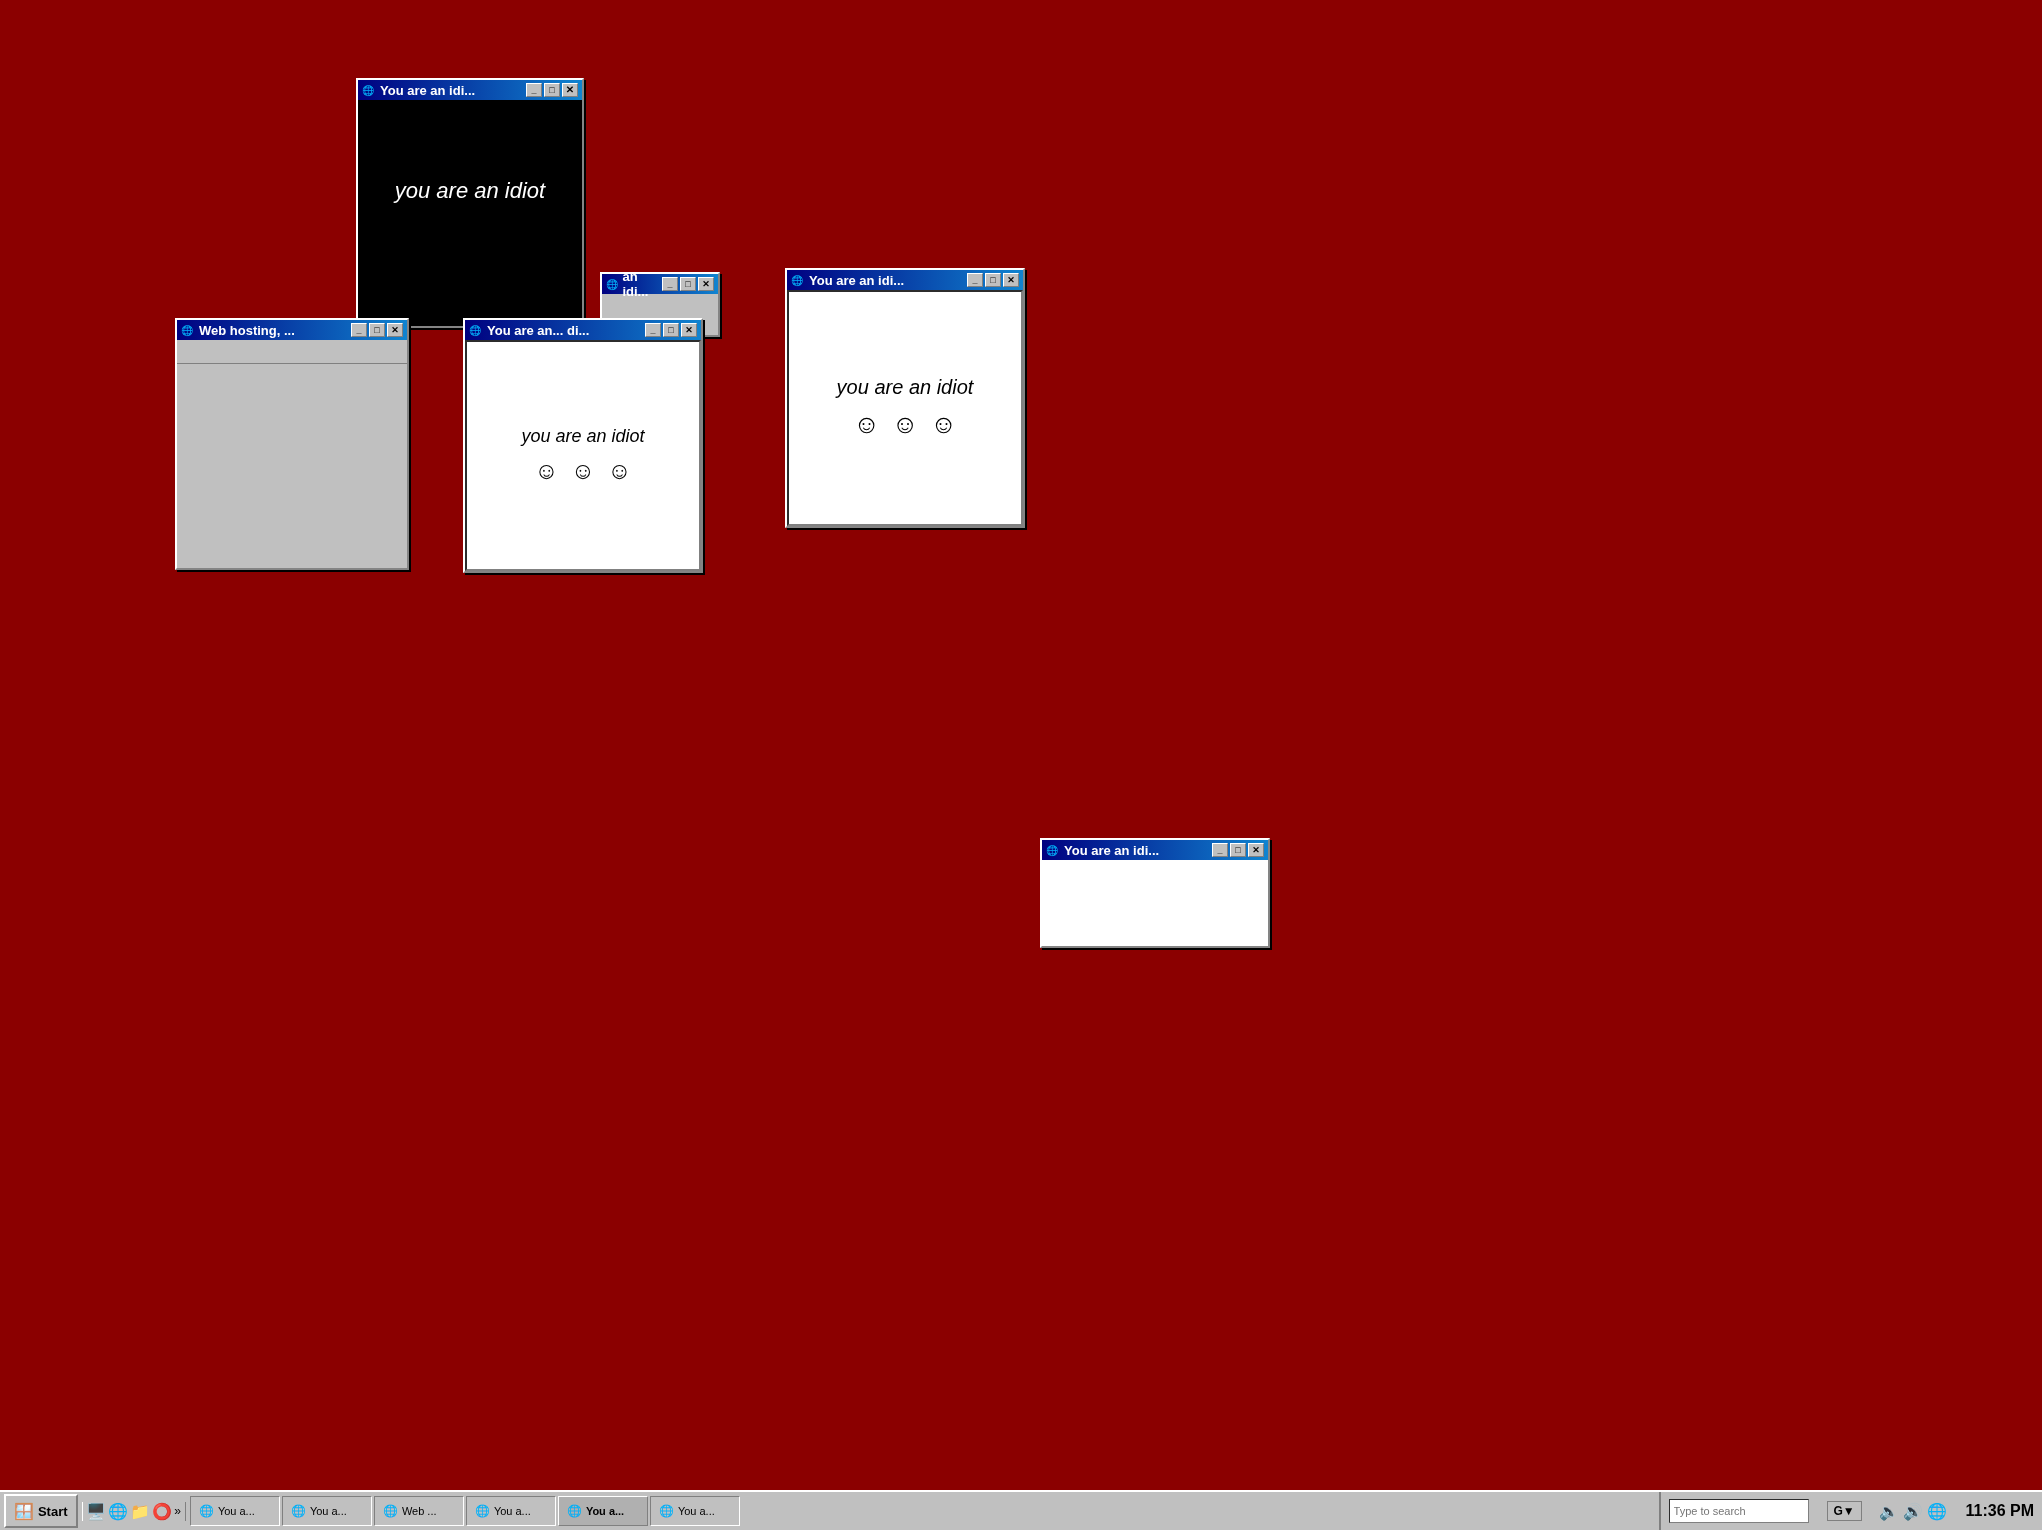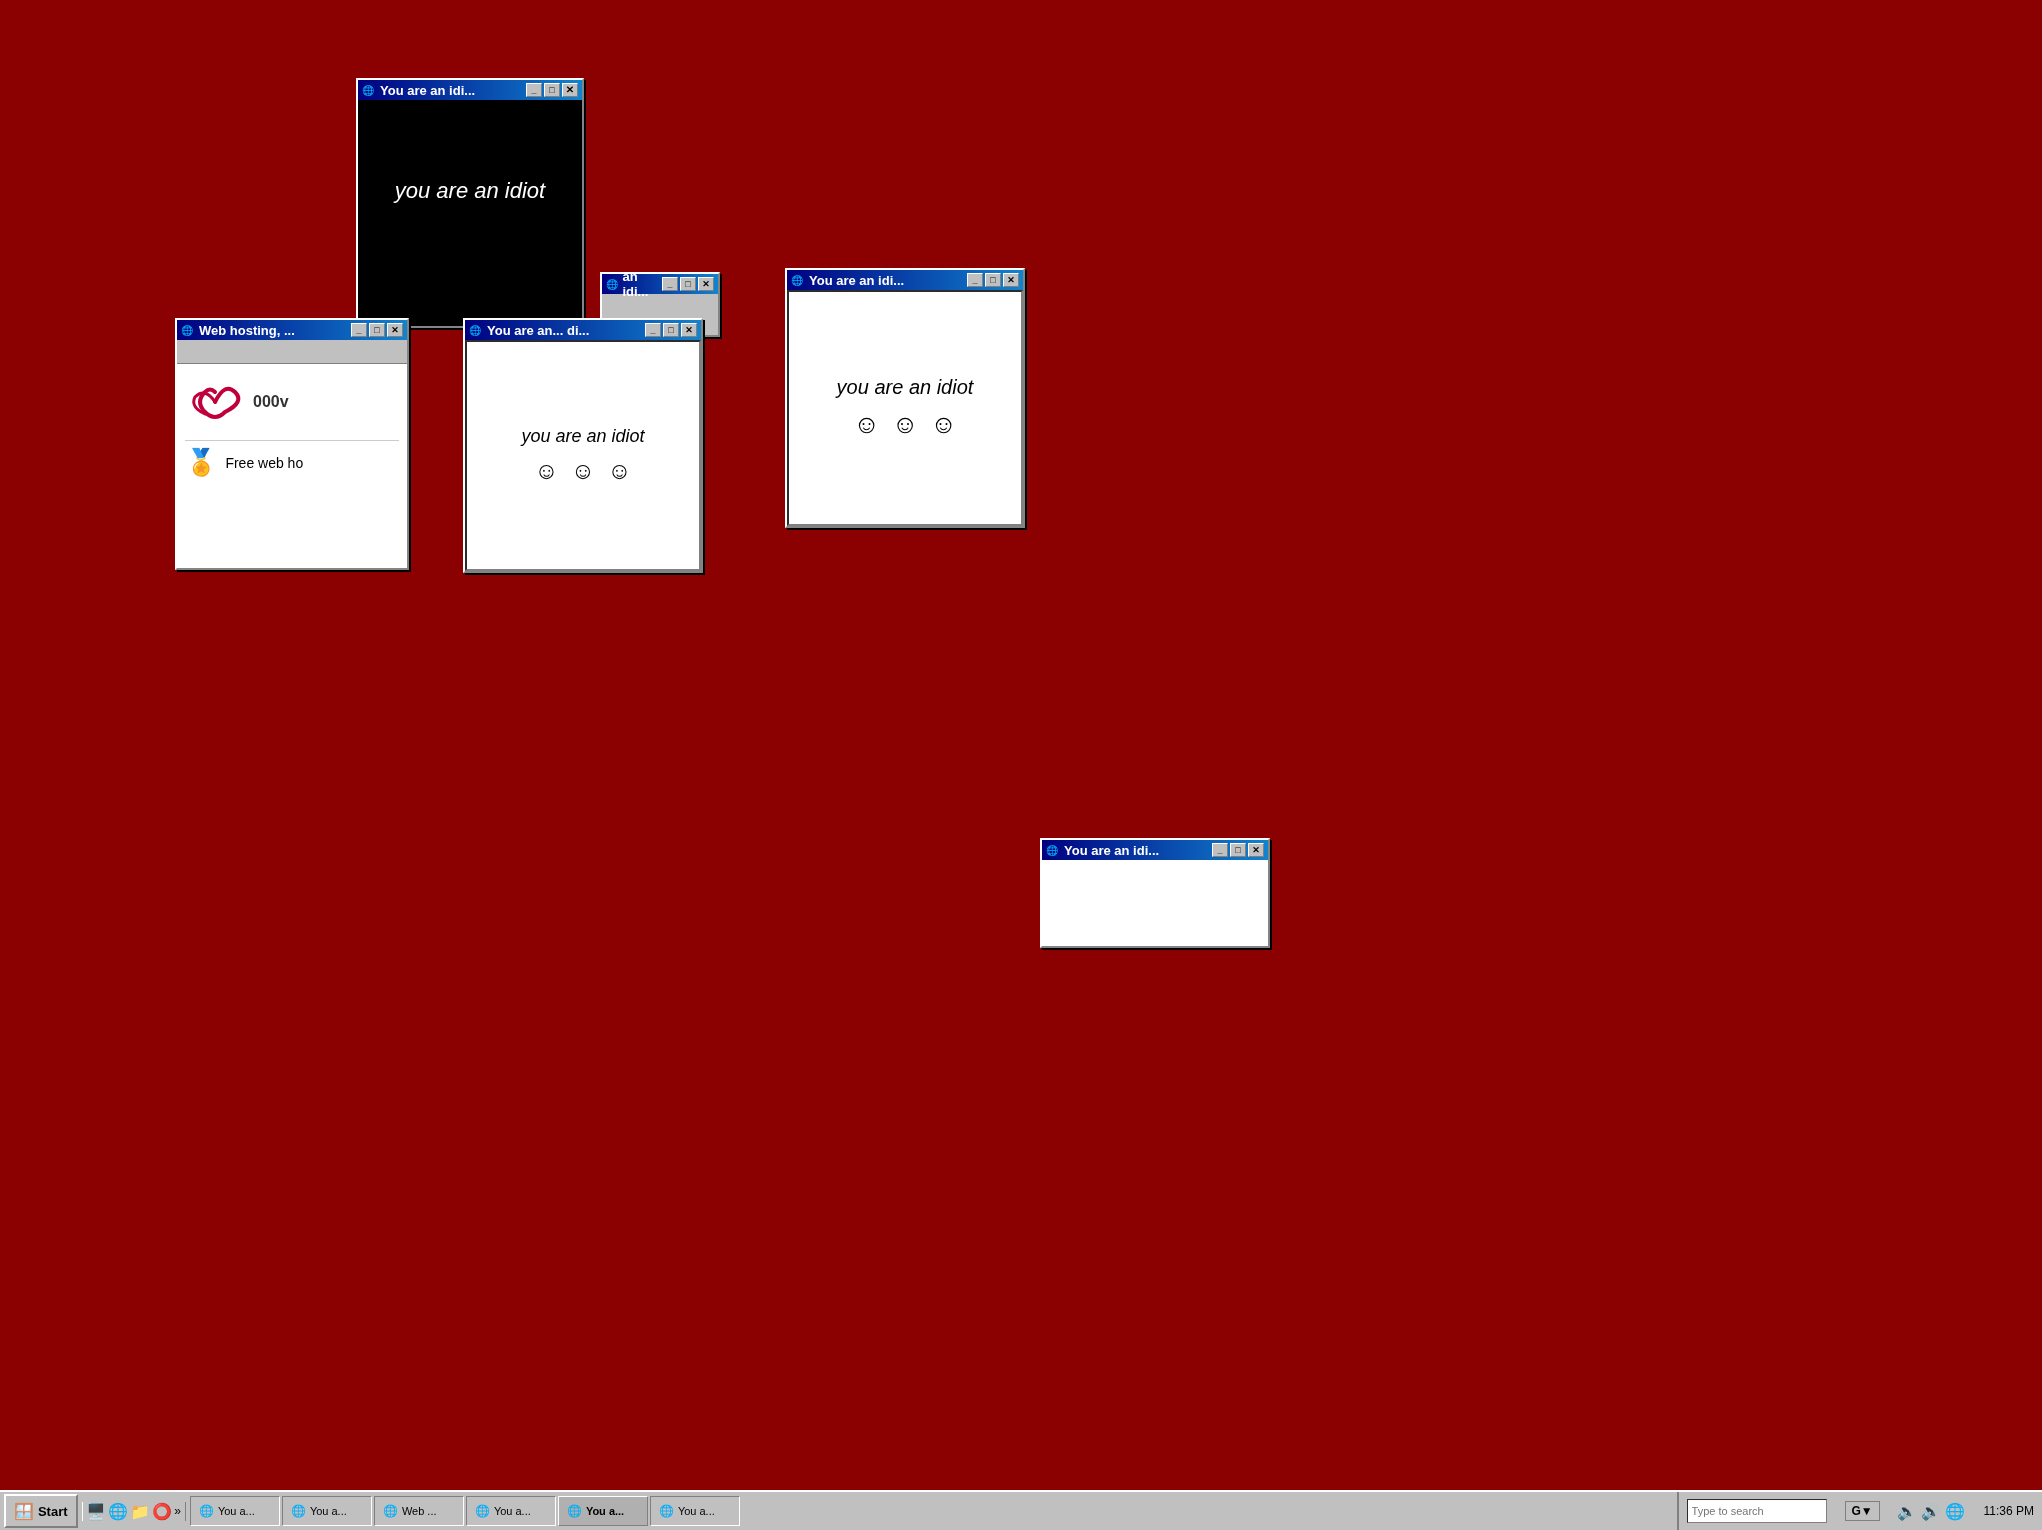--- a/index.html
+++ b/index.html
@@ -210,22 +210,22 @@
 
     .search-input {
       border: none;
       outline: none;
       font-size: 11px;
       width: 130px;
       background: transparent;
     }
 
     .time-display {
-      font-size: 12px;
-      font-weight: normal;
+      font-size: 16px;
+      font-weight: bold;
     }
 
     .sys-tray {
       display: flex;
       align-items: center;
       gap: 4px;
     }
 
     
     .webhost-content {
@@ -329,35 +329,20 @@
         <span class="win-titlebar-title">Web hosting, ...</span>
       </div>
       <div class="win-titlebar-buttons">
         <button class="win-btn">_</button>
         <button class="win-btn">□</button>
         <button class="win-btn">✕</button>
       </div>
     </div>
 
     <div style="background:#c0c0c0;height:24px;border-bottom:1px solid #808080;"></div>
-    <div class="webhost-content" style="width:100%;height:calc(100% - 44px);overflow:hidden;">
-      <div class="logo-area">
-
-        <svg class="logo-swirl" viewBox="0 0 60 60">
-          <path d="M30 30 Q40 10 50 20 Q60 30 40 40 Q30 50 20 40 Q10 30 20 20 Q25 15 30 20" fill="none" stroke="#c0003c" stroke-width="4" stroke-linecap="round"></path>
-          <path d="M30 30 Q20 15 10 25 Q5 35 20 42" fill="none" stroke="#c0003c" stroke-width="3" stroke-linecap="round"></path>
-        </svg>
-        <span style="font-size:16px;font-weight:bold;color:#333;">000v</span>
-      </div>
-      <div class="divider-line"></div>
-      <div class="free-web-row">
-        <span style="font-size:26px;">🏅</span>
-        <span style="font-size:14px;color:#000;">Free web ho</span>
-      </div>
-    </div>
   </div>
 
   <div class="win-window" style="left:785px;top:268px;width:240px;height:260px;">
     <div class="win-titlebar">
       <div class="win-titlebar-left">
         <span class="win-titlebar-icon">🌐</span>
         <span class="win-titlebar-title">You are an idi...</span>
       </div>
       <div class="win-titlebar-buttons">
         <button class="win-btn">_</button>

